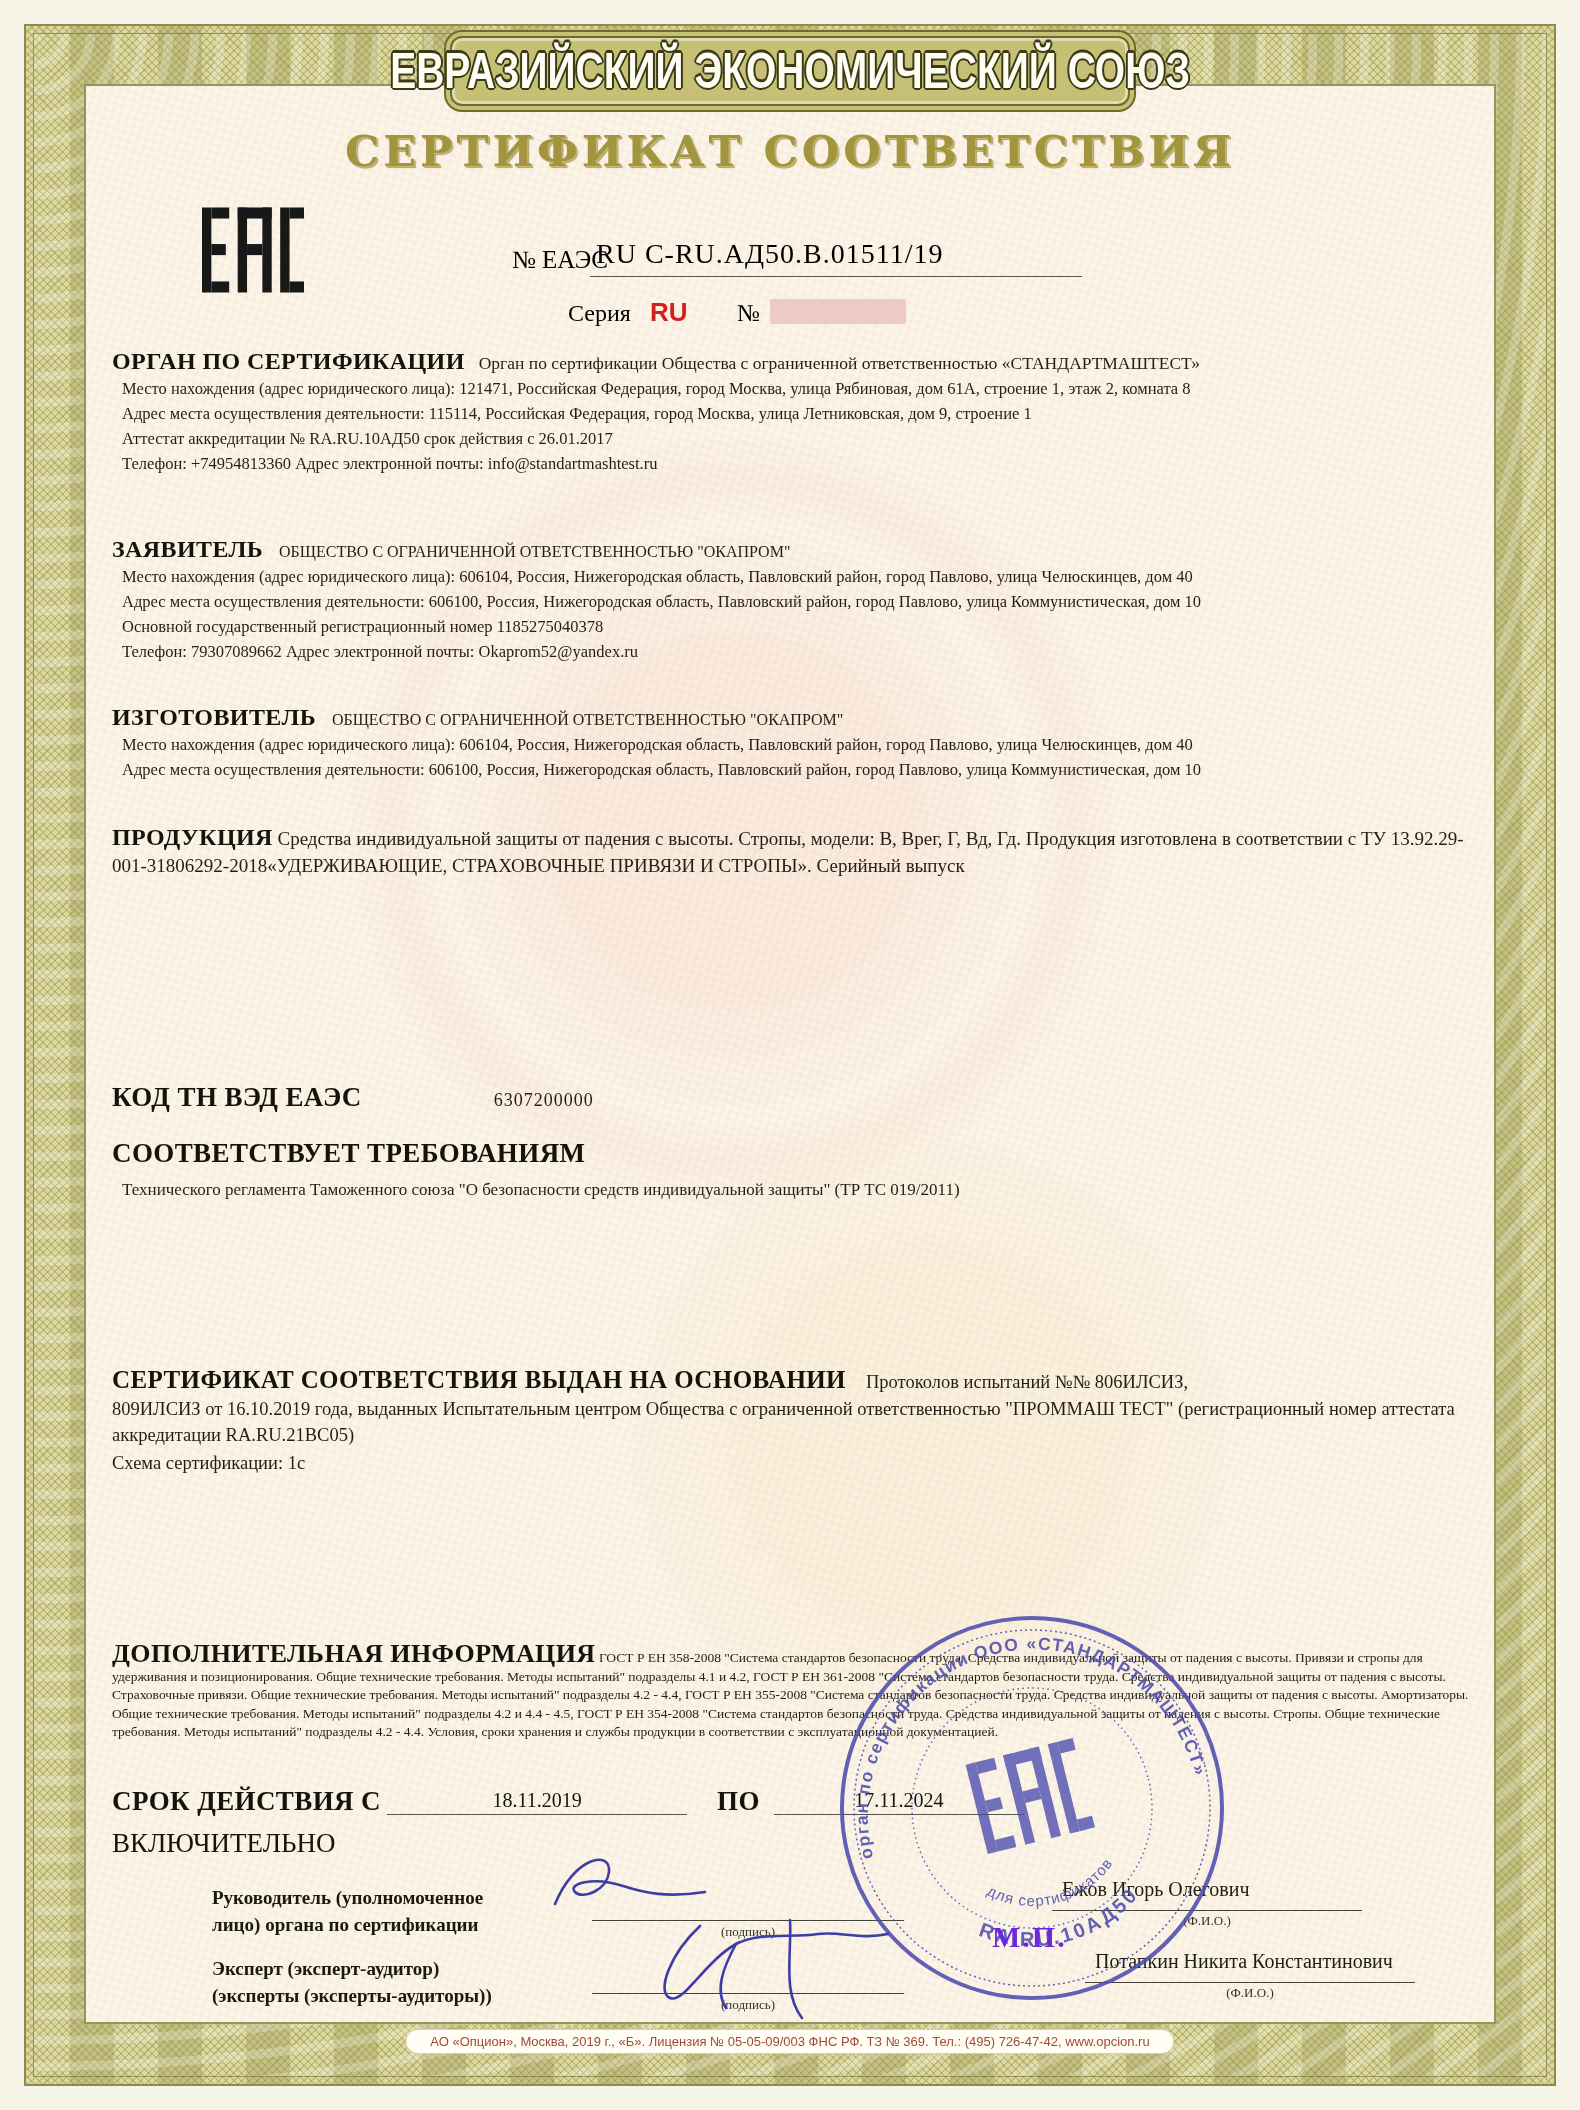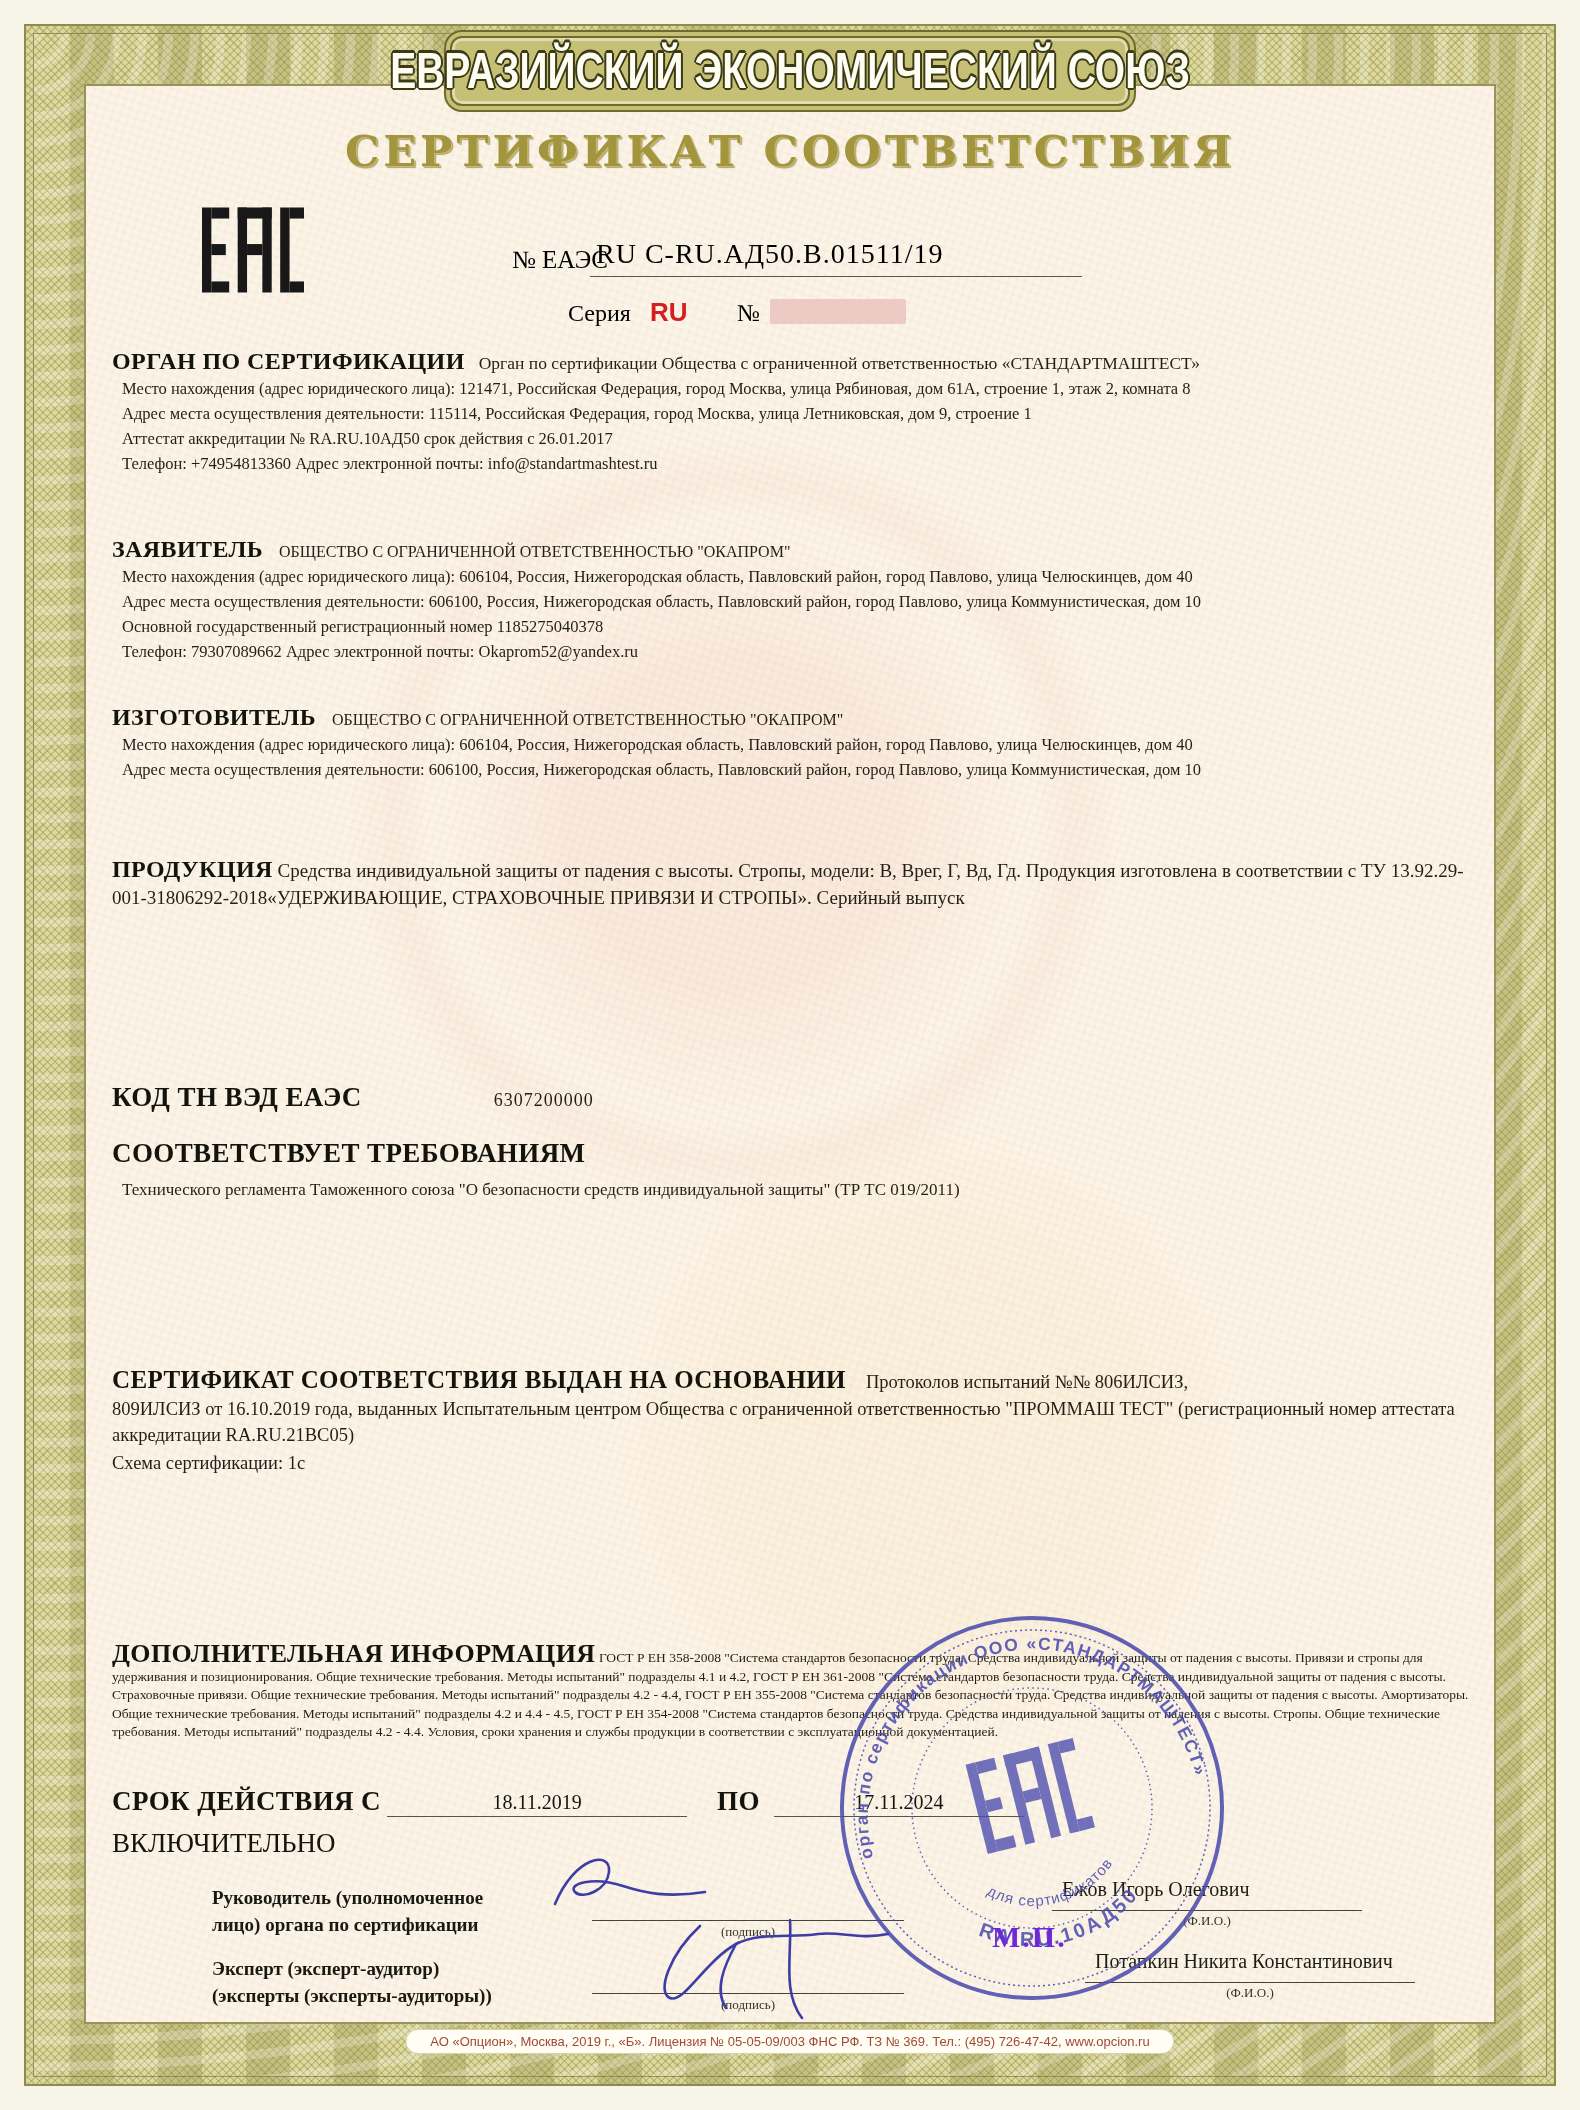--- a/index.html
+++ b/index.html
@@ -48,21 +48,21 @@
   .hd{font-size:24px;font-weight:bold;letter-spacing:.4px;color:#14140c;}
   .hd-lg{font-size:27px;}
   .lead{font-size:17.5px;margin-left:10px;}
   .lead-caps{font-size:16px;margin-left:12px;}
   .bl{font-size:16.5px;line-height:22px;padding-left:10px;margin-top:3px;}
   .flow{font-size:19px;line-height:27px;}
   .para{font-size:18.5px;line-height:26px;margin-top:2px;}
   .small-flow{font-size:13.5px;line-height:18.5px;}
   .tnved-val{font-size:18px;margin-left:128px;letter-spacing:1px;}
   
-  .validity{left:112px;top:1786px;position:absolute;display:flex;align-items:flex-end;color:#14140c;}
+  .validity{left:112px;top:1786px;position:absolute;display:flex;align-items:center;color:#14140c;}
   .date-u{display:inline-block;text-align:center;font-size:20px;font-weight:normal;
     border-bottom:1.5px solid #55554a;padding-bottom:2px;}
   .incl{left:112px;top:1828px;font-size:27px;font-weight:normal;color:#14140c;}
   
   .sig-label{left:212px;font-size:19px;font-weight:bold;line-height:27px;color:#191910;}
   .sig-line{border-top:1.5px solid #44443a;height:0;}
   .cap{font-size:13px;text-align:center;color:#33332a;}
   .fio-name{font-size:20px;white-space:nowrap;color:#1d1d14;}
   .mp{left:992px;top:1920px;font-size:30px;font-weight:bold;letter-spacing:2px;color:#6d28d9;z-index:6;}
   .stamp{left:832px;top:1608px;width:400px;height:400px;transform:rotate(-14deg);opacity:.88;z-index:4;}
@@ -134,21 +134,21 @@
 
   <div class="sec" style="top:704px">
     <div>
       <span class="hd">ИЗГОТОВИТЕЛЬ</span>
       <span class="lead-caps">ОБЩЕСТВО С ОГРАНИЧЕННОЙ ОТВЕТСТВЕННОСТЬЮ "ОКАПРОМ"</span>
     </div>
     <div class="bl">Место нахождения (адрес юридического лица): 606104, Россия, Нижегородская область, Павловский район, город Павлово, улица Челюскинцев, дом 40</div>
     <div class="bl">Адрес места осуществления деятельности: 606100, Россия, Нижегородская область, Павловский район, город Павлово, улица Коммунистическая, дом 10</div>
   </div>
 
-  <div class="sec flow" style="top:856px">
+  <div class="sec flow" style="top:824px">
     <span class="hd">ПРОДУКЦИЯ</span>
     <span>Средства индивидуальной защиты от падения с высоты. Стропы, модели: В, Врег, Г, Вд, Гд. Продукция изготовлена в соответствии с ТУ 13.92.29-001-31806292-2018«УДЕРЖИВАЮЩИЕ, СТРАХОВОЧНЫЕ ПРИВЯЗИ И СТРОПЫ». Серийный выпуск</span>
   </div>
 
   <div class="sec" style="top:1082px">
     <span class="hd hd-lg">КОД ТН ВЭД ЕАЭС</span>
     <span class="tnved-val">6307200000</span>
   </div>
 
   <div class="sec" style="top:1138px">

